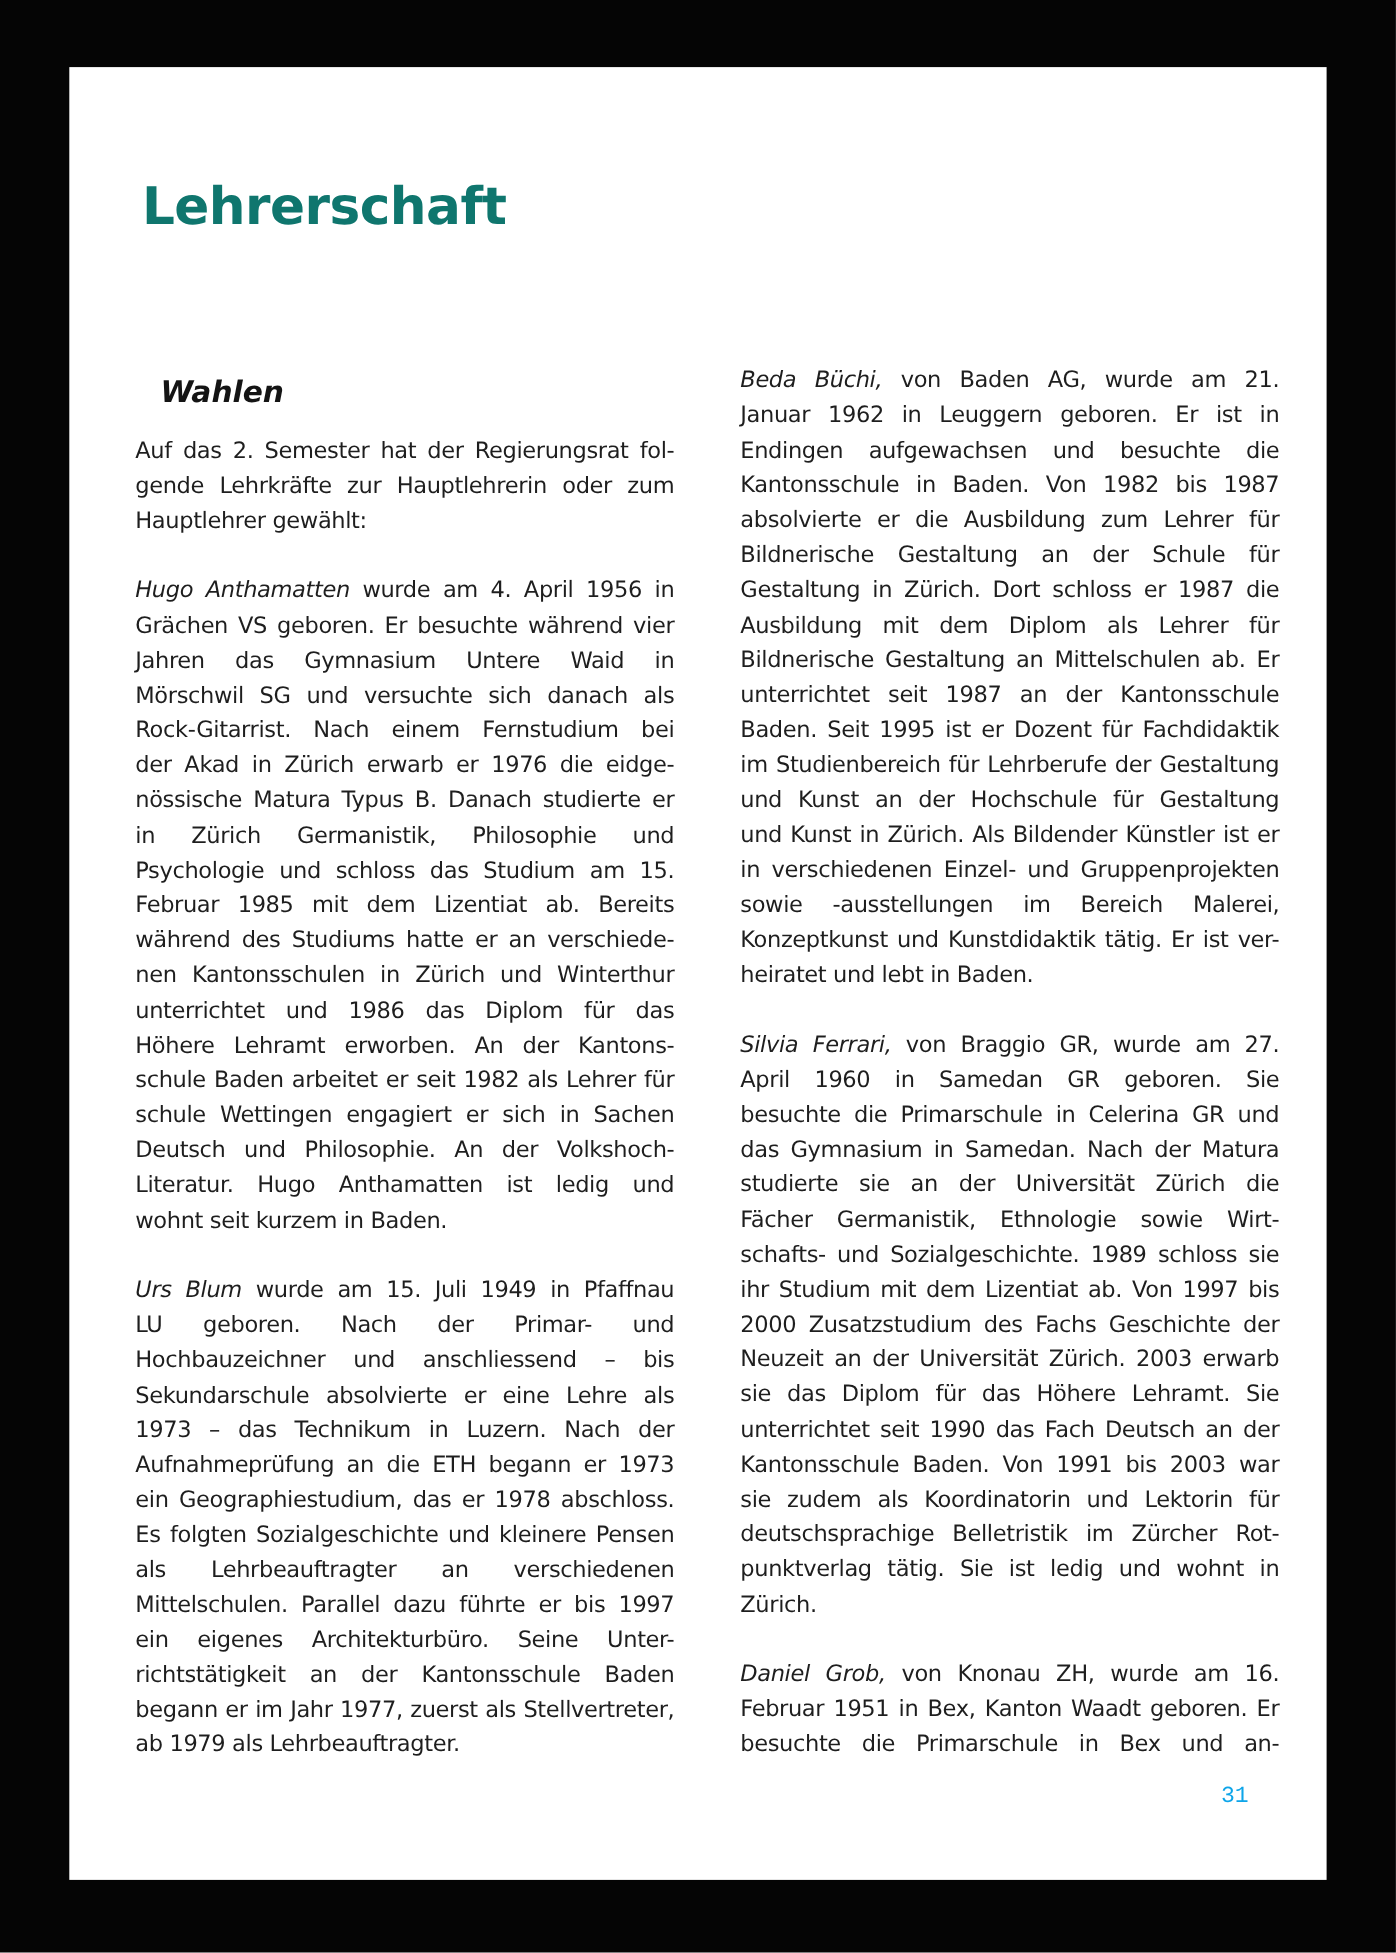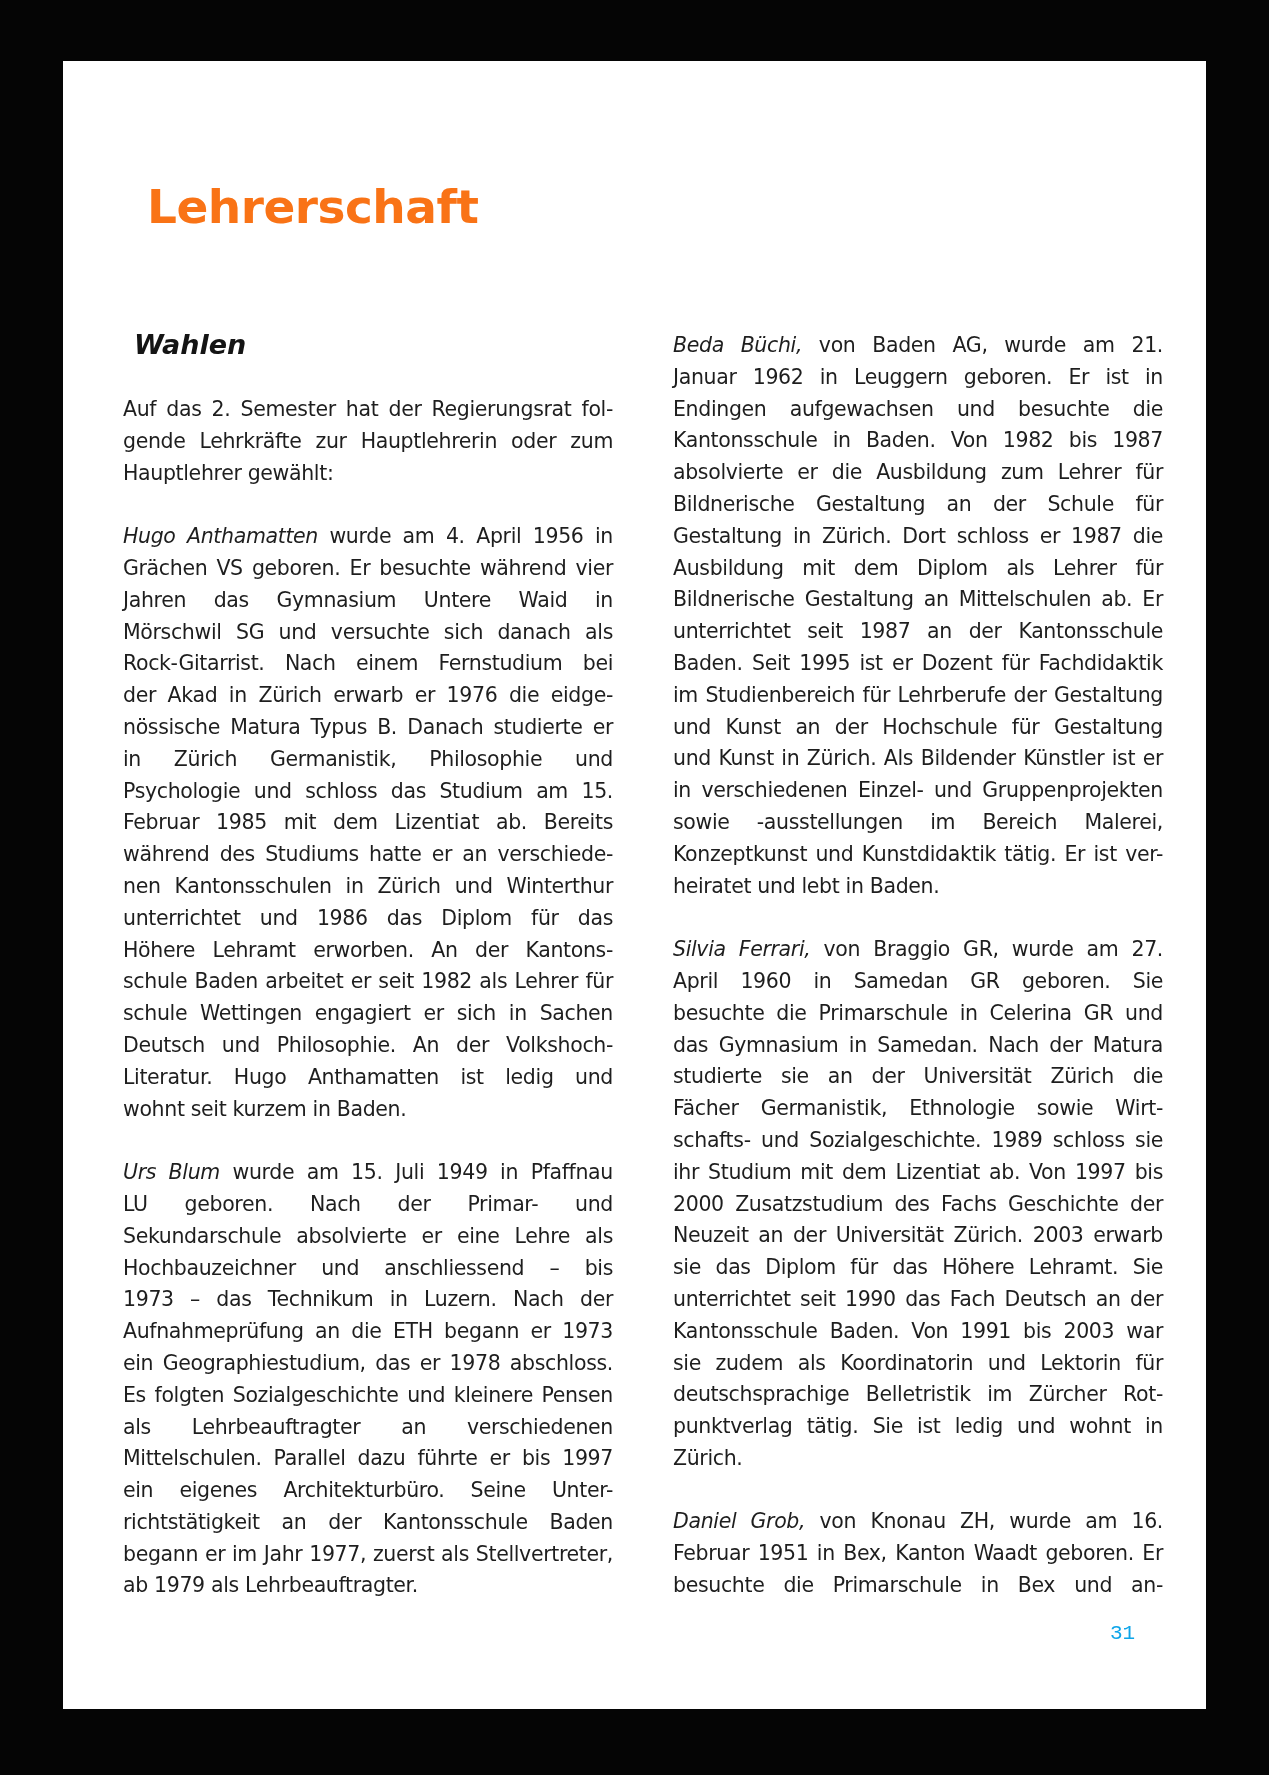--- a/index.html
+++ b/index.html
@@ -13,32 +13,32 @@
     }
     .page {
       position: absolute;
       left: 63px; top: 61px;
       width: 1143px; height: 1648px;
       background: #ffffff;
     }
     .title {
       position: absolute;
       left: 129px; top: 165px;
-      margin: 18px;
+      margin: 0;
       font-family: "DejaVu Sans", sans-serif;
       font-weight: bold;
       font-size: 47px;
       letter-spacing: -0.5px;
-      color: #f97316;
+      color: #0f766e;
       line-height: 1;
     }
     .section-heading {
       position: absolute;
       left: 130px; top: 327px;
-      margin: 4px;
+      margin: 16px;
       font-family: "DejaVu Sans", sans-serif;
       font-weight: bold;
       font-style: italic;
       font-size: 27px;
       color: #141414;
       line-height: 1;
     }
     .col {
       position: absolute;
       width: 490px;
@@ -99,22 +99,22 @@
         <span class="line">Höhere Lehramt erworben. An der Kantons-</span>
         <span class="line">schule Baden arbeitet er seit 1982 als Lehrer für</span>
         <span class="line">schule Wettingen engagiert er sich in Sachen</span>
         <span class="line">Deutsch und Philosophie. An der Volkshoch-</span>
         <span class="line">Literatur. Hugo Anthamatten ist ledig und</span>
         <span class="line last">wohnt seit kurzem in Baden.</span>
       </p>
       <p class="para">
         <span class="line"><span class="name">Urs Blum</span><span> wurde am 15. Juli 1949 in Pfaffnau</span></span>
         <span class="line">LU geboren. Nach der Primar- und</span>
+        <span class="line">Hochbauzeichner und anschliessend – bis</span>
         <span class="line">Sekundarschule absolvierte er eine Lehre als</span>
-        <span class="line">Hochbauzeichner und anschliessend – bis</span>
         <span class="line">1973 – das Technikum in Luzern. Nach der</span>
         <span class="line">Aufnahmeprüfung an die ETH begann er 1973</span>
         <span class="line">ein Geographiestudium, das er 1978 abschloss.</span>
         <span class="line">Es folgten Sozialgeschichte und kleinere Pensen</span>
         <span class="line">als Lehrbeauftragter an verschiedenen</span>
         <span class="line">Mittelschulen. Parallel dazu führte er bis 1997</span>
         <span class="line">ein eigenes Architekturbüro. Seine Unter-</span>
         <span class="line">richtstätigkeit an der Kantonsschule Baden</span>
         <span class="line">begann er im Jahr 1977, zuerst als Stellvertreter,</span>
         <span class="line last">ab 1979 als Lehrbeauftragter.</span>

